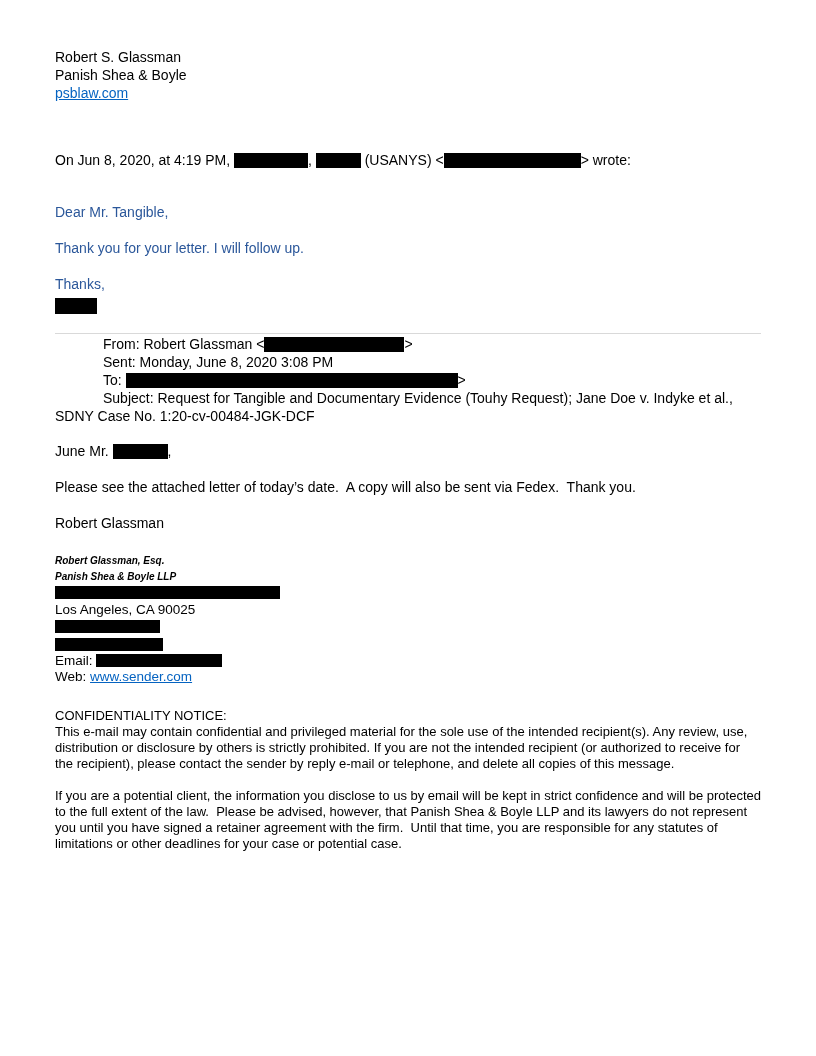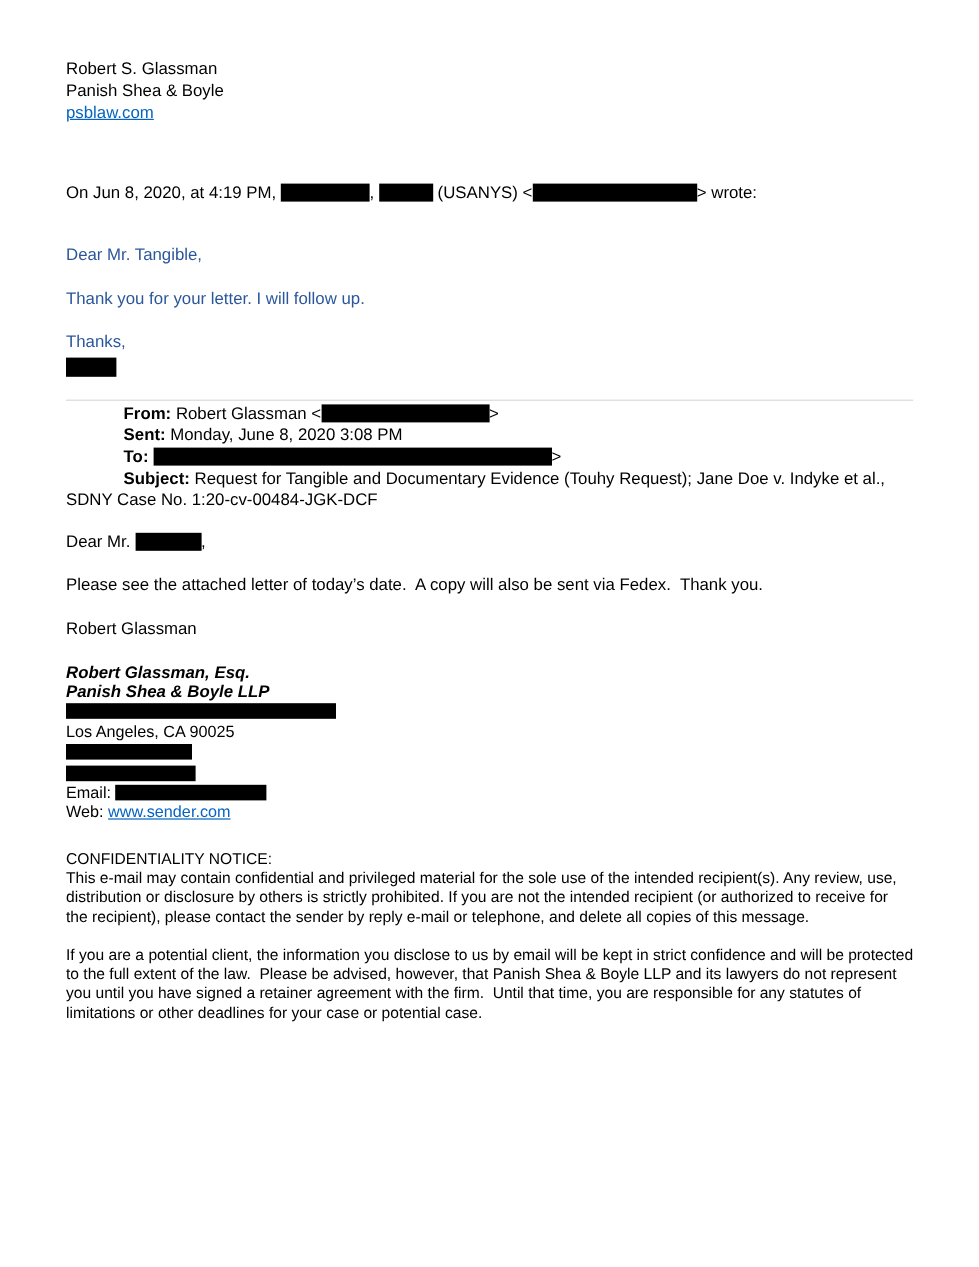--- a/index.html
+++ b/index.html
@@ -49,28 +49,28 @@
   }
 
   .thanks-bar{width:42px;height:16px;margin-top:5px;}
 
   hr.divider{
     border:none;border-top:1px solid var(--divider);
     margin:19px 0 1px 0;height:0;
   }
 
   .headers p{margin:0;line-height:18px;}
-  .headers b{font-weight:bold;padding-left:48px;}
+  .headers b{font-weight:normal;padding-left:48px;}
 
   .dear-line{margin-top:17px;}
   .body-para{margin-top:18px;}
 
   
   .sig{margin-top:21px;font-size:13.5px;line-height:15.7px;}
-  .sig-name{font-weight:bold;font-style:italic;font-size:14px;line-height:15.7px;}
+  .sig-name{font-weight:bold;font-style:italic;font-size:10px;line-height:15.7px;}
   .sig-line{line-height:15.7px;}
   .sig .bar-row{padding:1px 0 1px 0;}
   .sig .addr-bar{width:225px;height:13px;}
   .sig .phone-bar1{width:105px;height:13px;}
   .sig .phone-bar2{width:108px;height:13px;}
 
   
   .disclaimer{margin-top:23px;font-size:13px;line-height:16px;}
   .disclaimer .para2{margin-top:16px;}
 </style>
@@ -96,21 +96,21 @@
 
   <hr class="divider">
 
   <div class="headers">
     <p><b>From:</b> <span>Robert Glassman &lt;</span><span class="redact" style="width:140px"></span><span>&gt;</span></p>
     <p><b>Sent:</b> <span>Monday, June 8, 2020 3:08 PM</span></p>
     <p><b>To:</b> <span class="redact" style="width:332px"></span><span>&gt;</span></p>
     <p><b>Subject:</b> <span>Request for Tangible and Documentary Evidence (Touhy Request); Jane Doe v. Indyke et al., SDNY Case No. 1:20-cv-00484-JGK-DCF</span></p>
   </div>
 
-  <p class="dear-line"><span>Dear Mr. </span><span class="redact" style="width:55px"></span><span>,</span></p>
+  <p class="dear-line"><span>June Mr. </span><span class="redact" style="width:55px"></span><span>,</span></p>
   <p class="body-para pre">Please see the attached letter of today’s date.  A copy will also be sent via Fedex.  Thank you.</p>
   <p class="body-para">Robert Glassman</p>
 
   <div class="sig">
     <div class="sig-name">Robert Glassman, Esq.</div>
     <div class="sig-name">Panish Shea &amp; Boyle LLP</div>
     <div class="sig-line bar-row"><span class="redact-sm addr-bar"></span></div>
     <div class="sig-line">Los Angeles, CA 90025</div>
     <div class="sig-line bar-row"><span class="redact-sm phone-bar1"></span></div>
     <div class="sig-line bar-row"><span class="redact-sm phone-bar2"></span></div>

